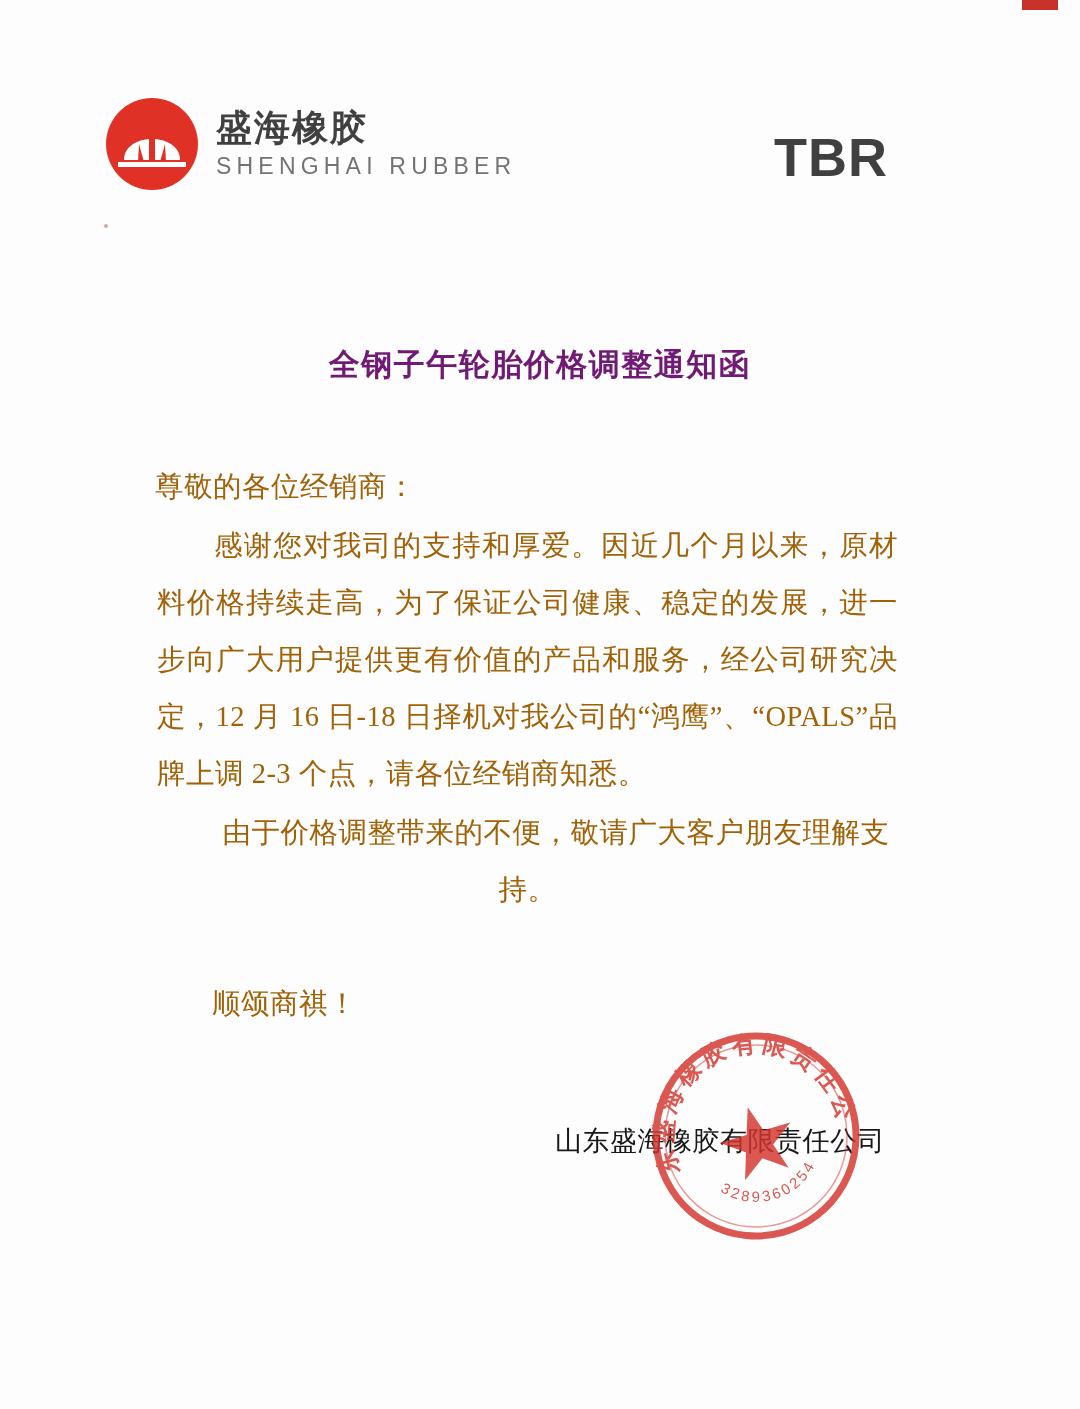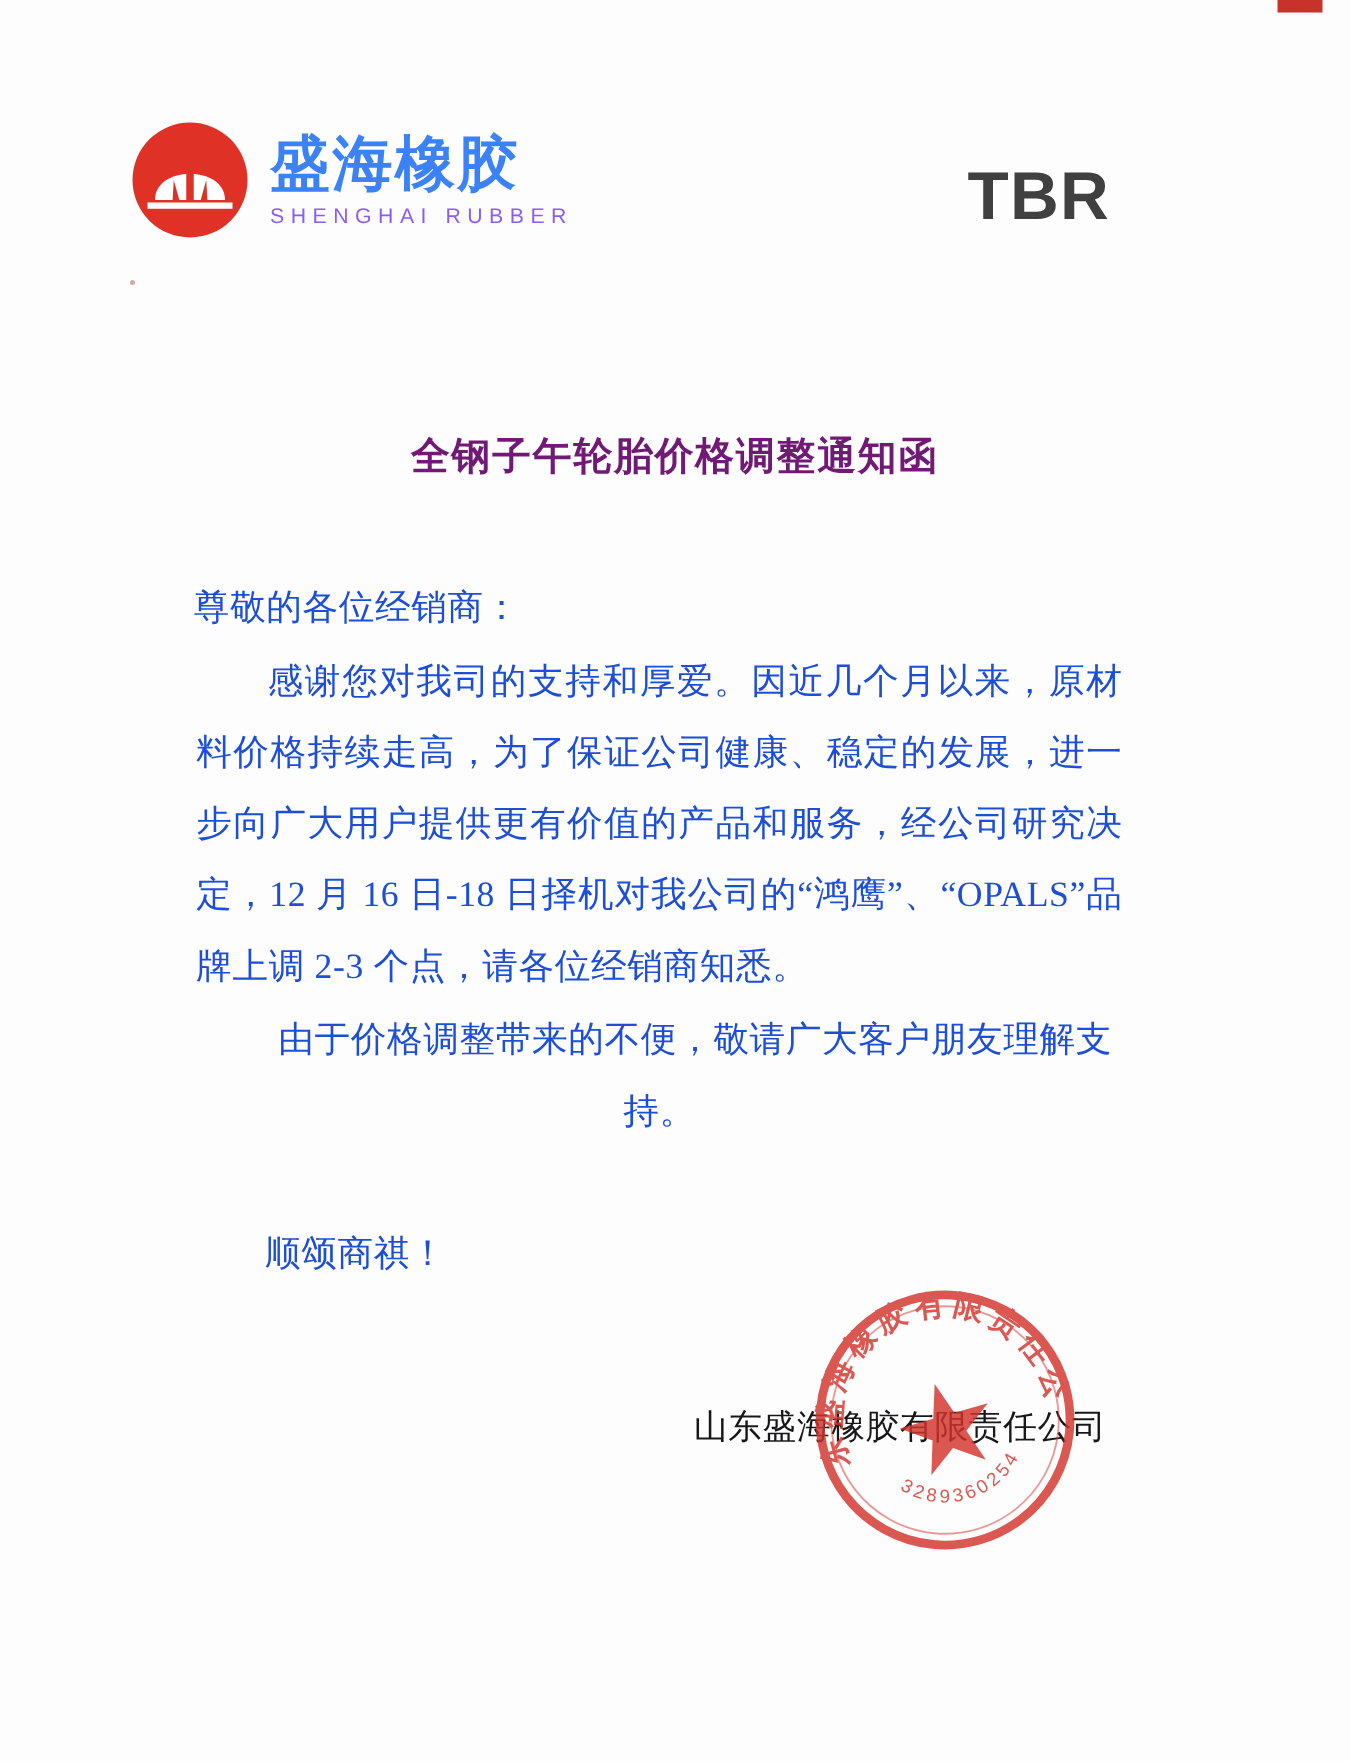--- a/index.html
+++ b/index.html
@@ -67,32 +67,32 @@
   }
   .logo-mark svg { display: block; }
   .brand-text {
     margin-left: 16px;
     display: flex;
     flex-direction: column;
     justify-content: center;
   }
   .brand-cn {
     font-family: "DejaVu Sans", "Liberation Sans", sans-serif;
-    font-size: 48px;
+    font-size: 36px;
     font-weight: 700;
     letter-spacing: 2px;
     line-height: 1.12;
-    color: #3b82f6;
+    color: #404040;
   }
   .brand-en {
     margin-top: 4px;
     font-family: "Liberation Sans", sans-serif;
-    font-size: 17px;
+    font-size: 23px;
     letter-spacing: 5.2px;
-    color: #8b5cf6;
+    color: #737373;
     text-align: center;
   }
   .tbr {
     position: absolute;
     right: 96px;
     top: 30px;
     font-family: "Liberation Sans", sans-serif;
     font-size: 54px;
     font-weight: 600;
     letter-spacing: 1px;
@@ -113,21 +113,21 @@
     color: #701a75;
   }
 
   .content {
     position: absolute;
     top: 458px;
     left: 155px;
     width: 745px;
     font-size: 28.5px;
     line-height: 57px;
-    color: #1d4ed8;
+    color: #a16207;
     letter-spacing: 0.5px;
   }
   .salutation { margin: 0; }
   .para {
     margin: 2px;
     text-indent: 2em;
     text-align: justify;
     text-justify: inter-ideograph;
   }
   .para.loose { text-align: center; }

